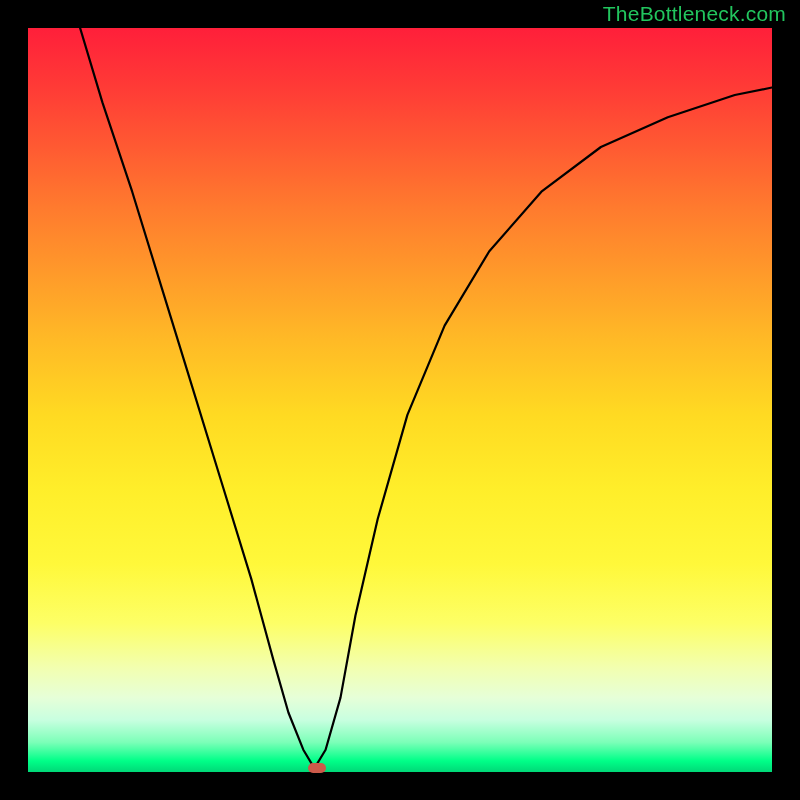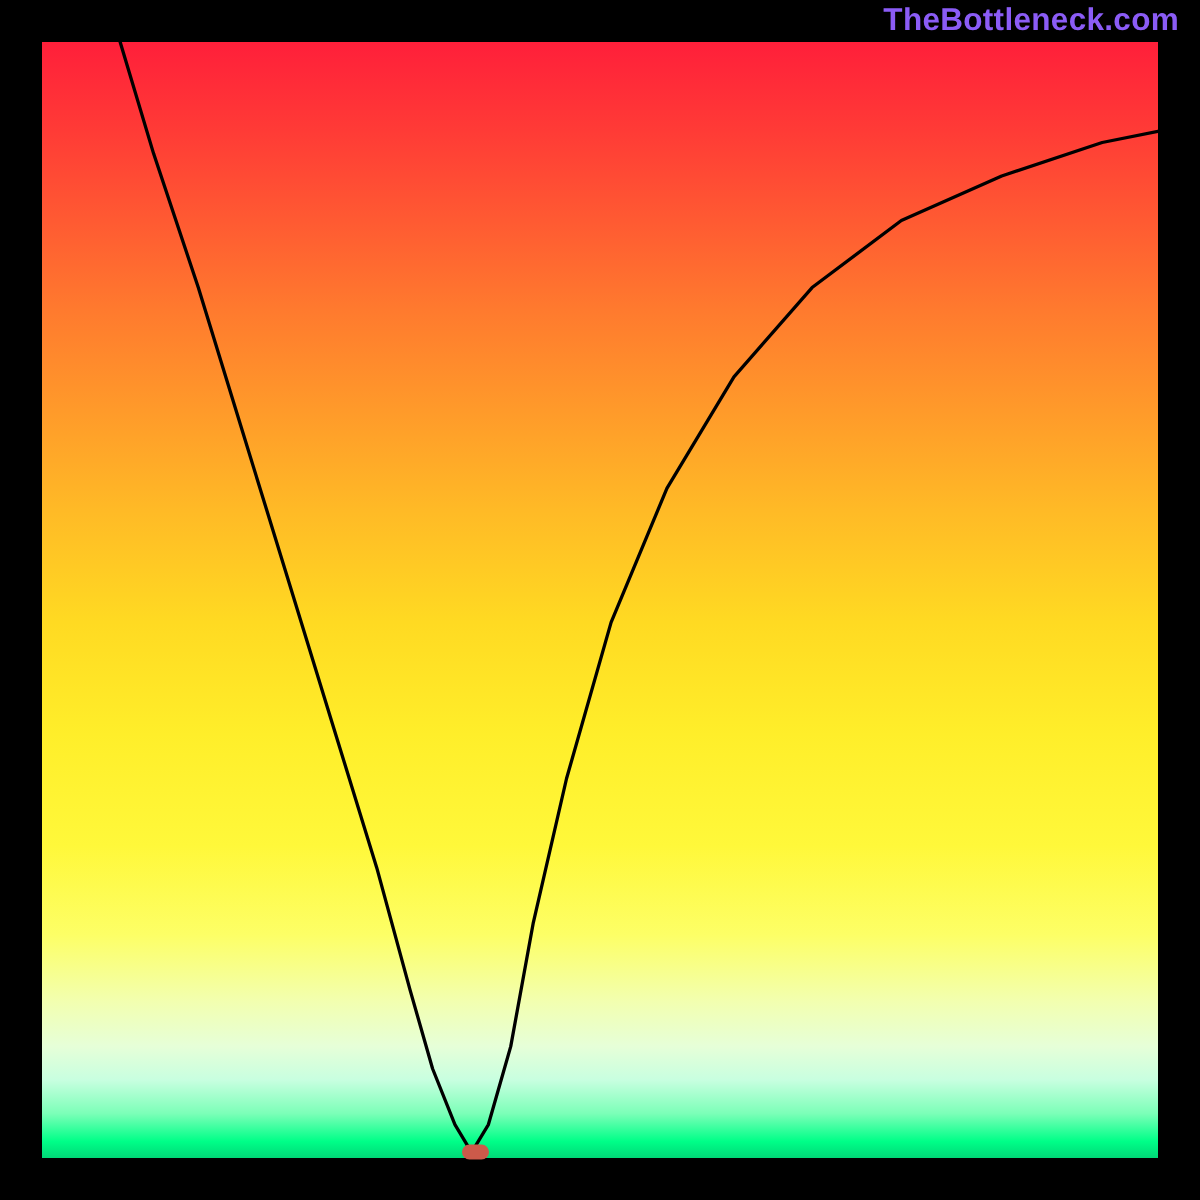--- a/index.html
+++ b/index.html
@@ -16,23 +16,23 @@
     left: 0;
     top: 0;
     width: 800px;
     height: 800px;
     background: #000;
   }
   .watermark {
     position: absolute;
     top: 2px;
     right: 14px;
-    color: #8b5cf6;
+    color: #22c55e;
     font-size: 21px;
-    font-weight: 700;
+    font-weight: 400;
     letter-spacing: 0.2px;
   }
   .plot {
     position: absolute;
     left: 28px;
     top: 28px;
     width: 744px;
     height: 744px;
     background: linear-gradient(to bottom,
       #ff1f3a 0%,

